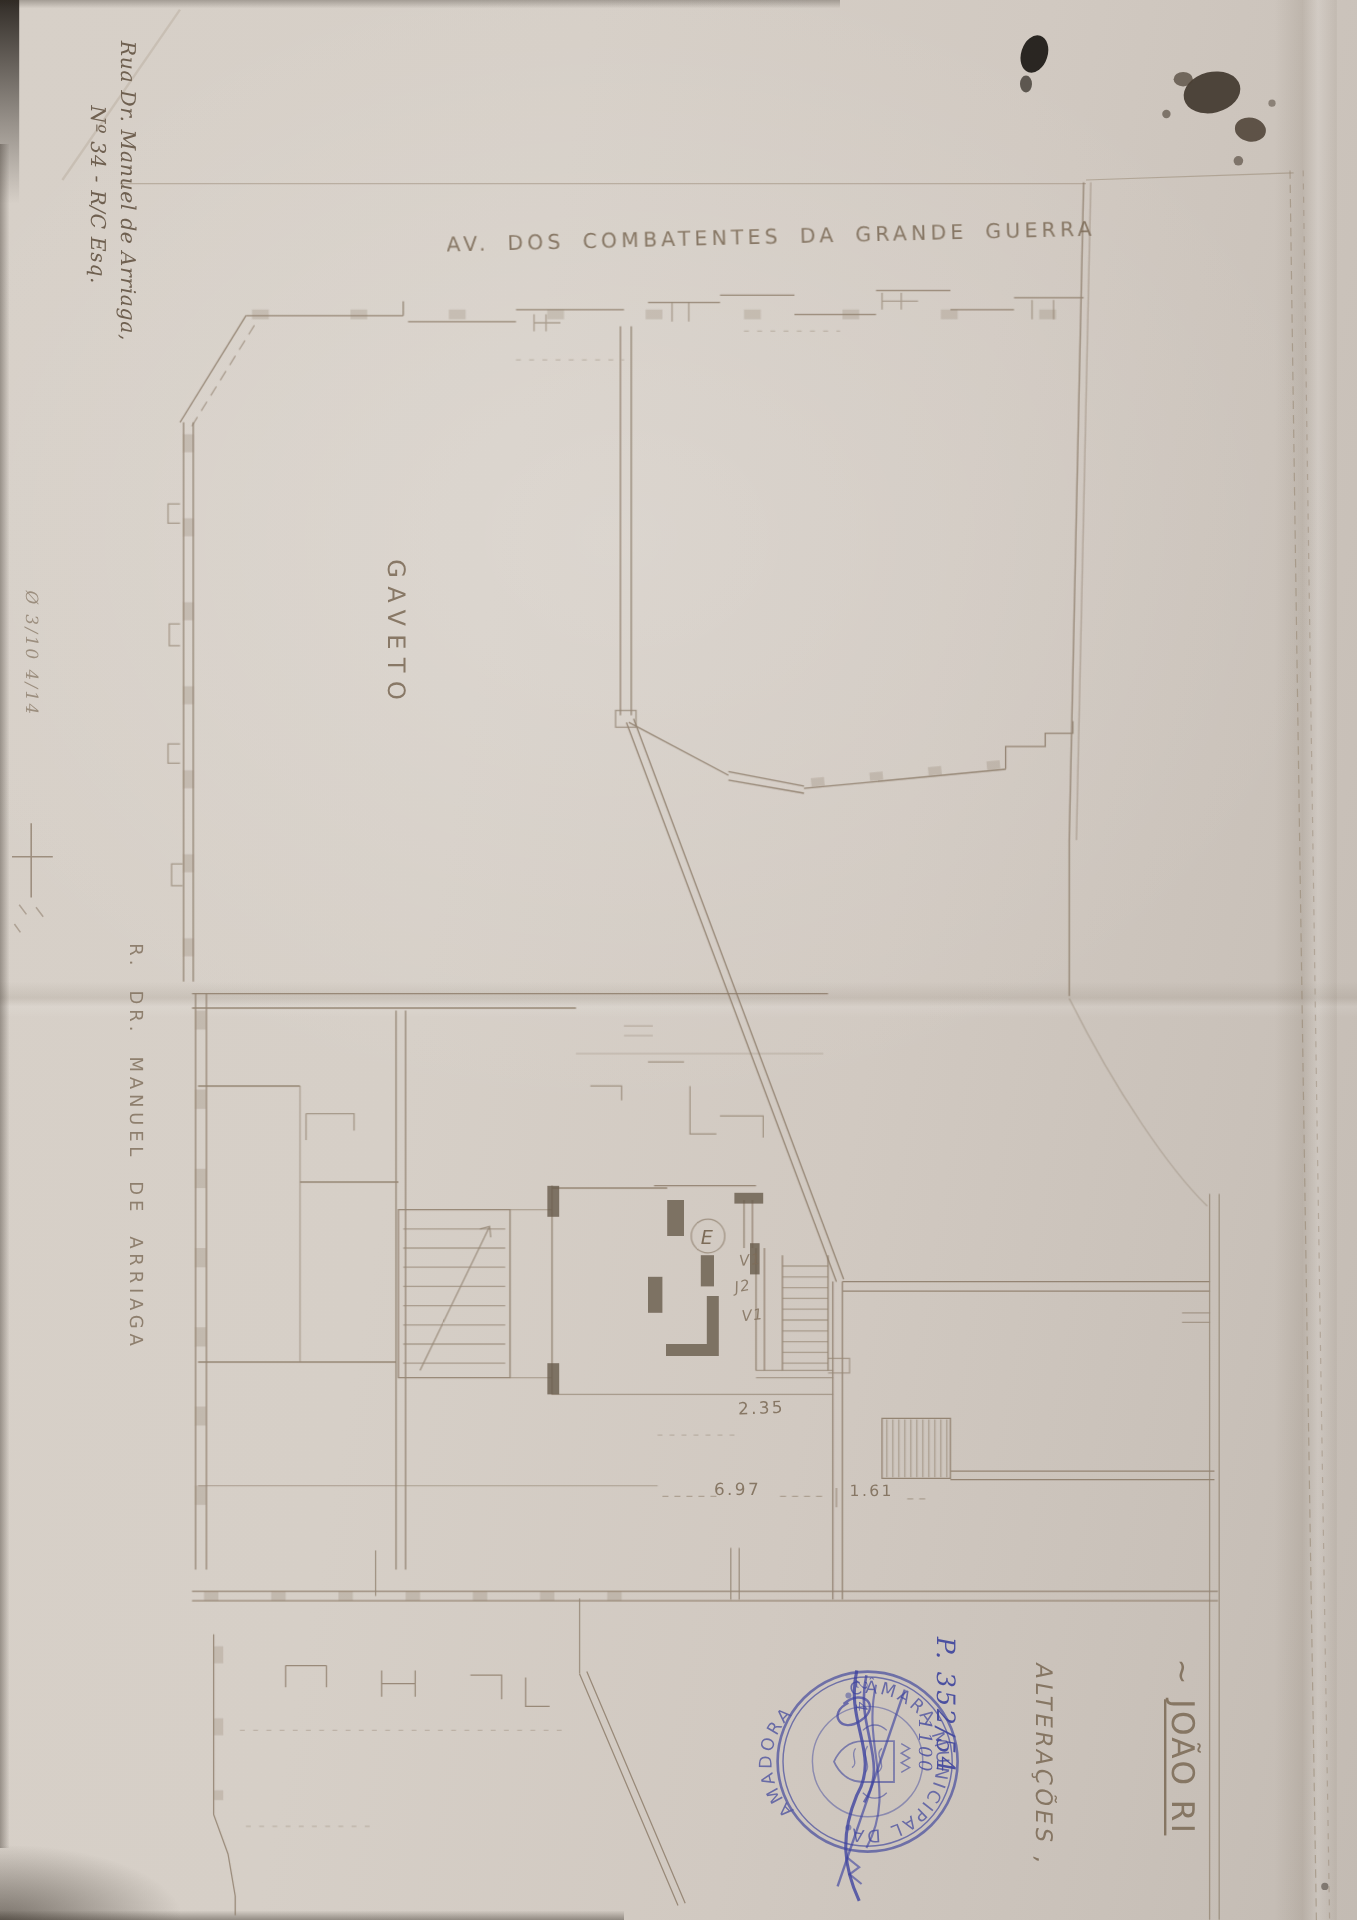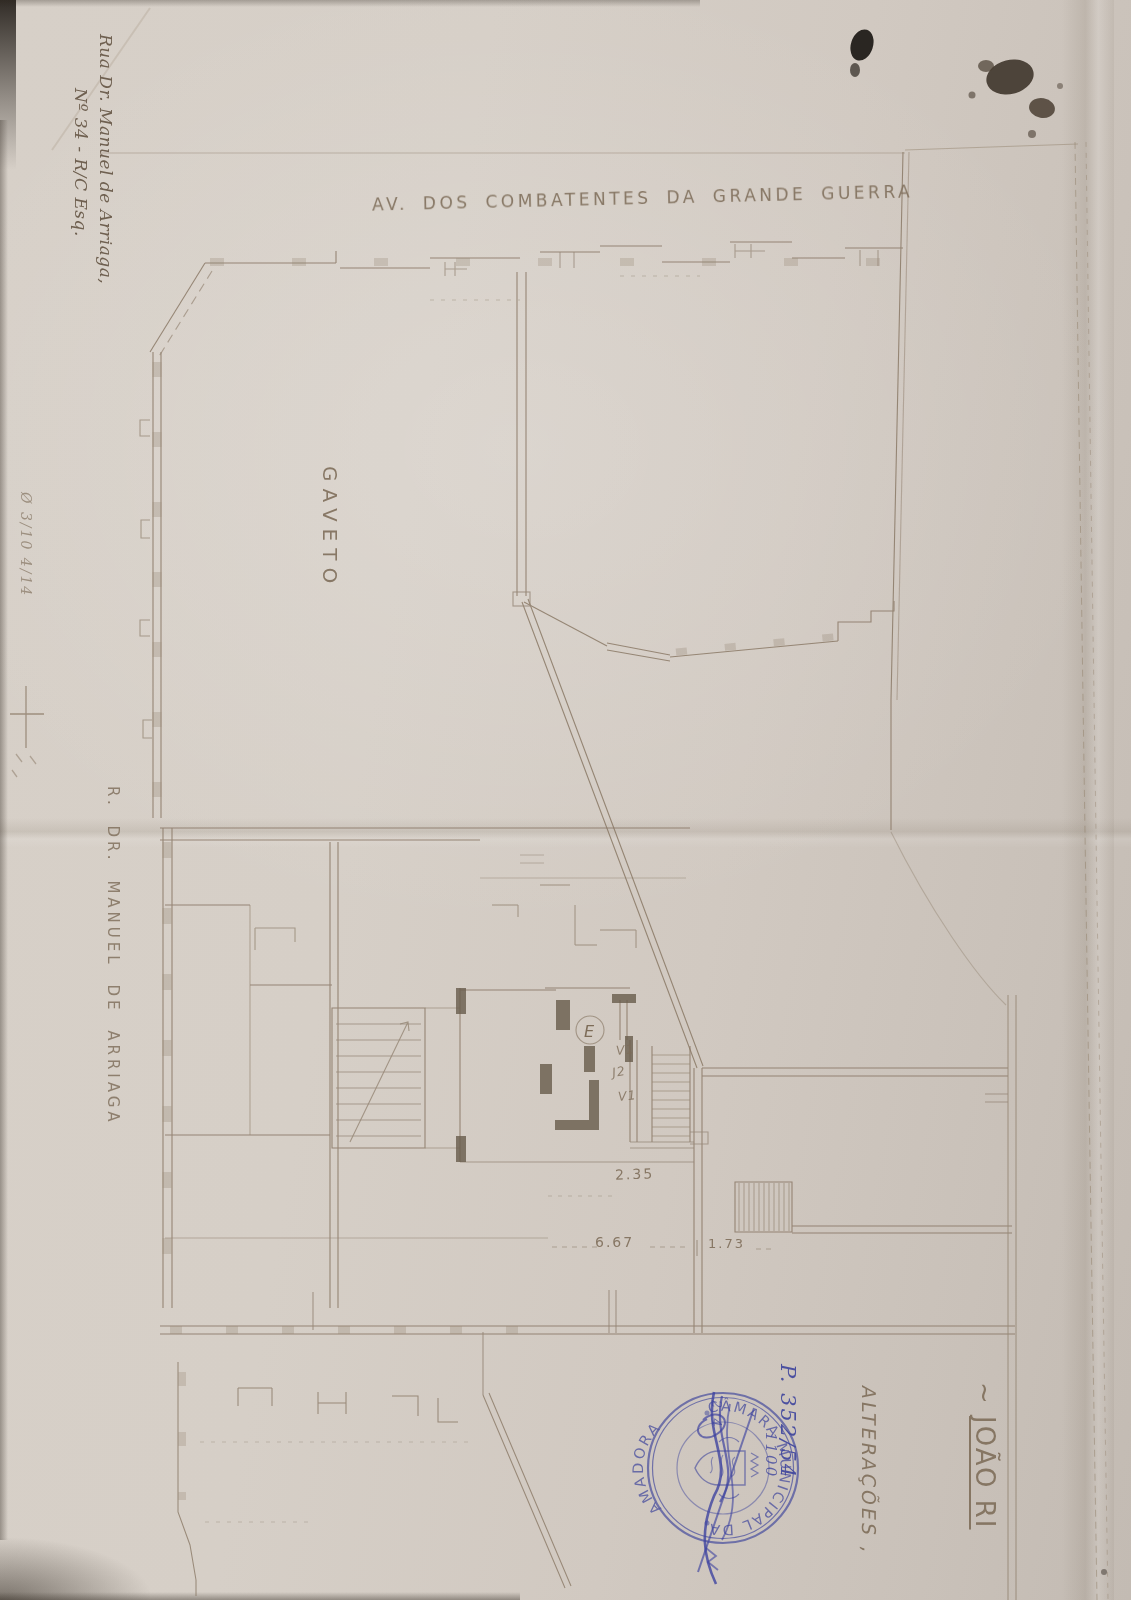--- a/index.html
+++ b/index.html
@@ -256,22 +256,22 @@
     <div style="padding-left:54px;">Nº 34 - R/C Esq.</div>
   </div>
 
   <div class="lbl pencil margin-note rot">Ø 3/10 4/14</div>
 
   <div class="lbl pencil title rot"><span>~ </span><u>JOÃO RI</u></div>
 
   <div class="lbl pencil subject">ALTERAÇÕES ,</div>
 
   <div class="lbl pencil dim dim1">2.35</div>
-  <div class="lbl pencil dim dim2">6.67</div>
-  <div class="lbl pencil dim dim3">1.73</div>
+  <div class="lbl pencil dim dim2">6.97</div>
+  <div class="lbl pencil dim dim3">1.61</div>
 
   <div class="lbl pencil opening op1">V1</div>
   <div class="lbl pencil opening op2">J2</div>
   <div class="lbl pencil opening op3">V1</div>
 
   <div class="lbl blue process rot">P. 352/54</div>
   <div class="lbl blue note-a rot">2 4</div>
   <div class="lbl blue note-b rot">1100</div>
 
 </div>

